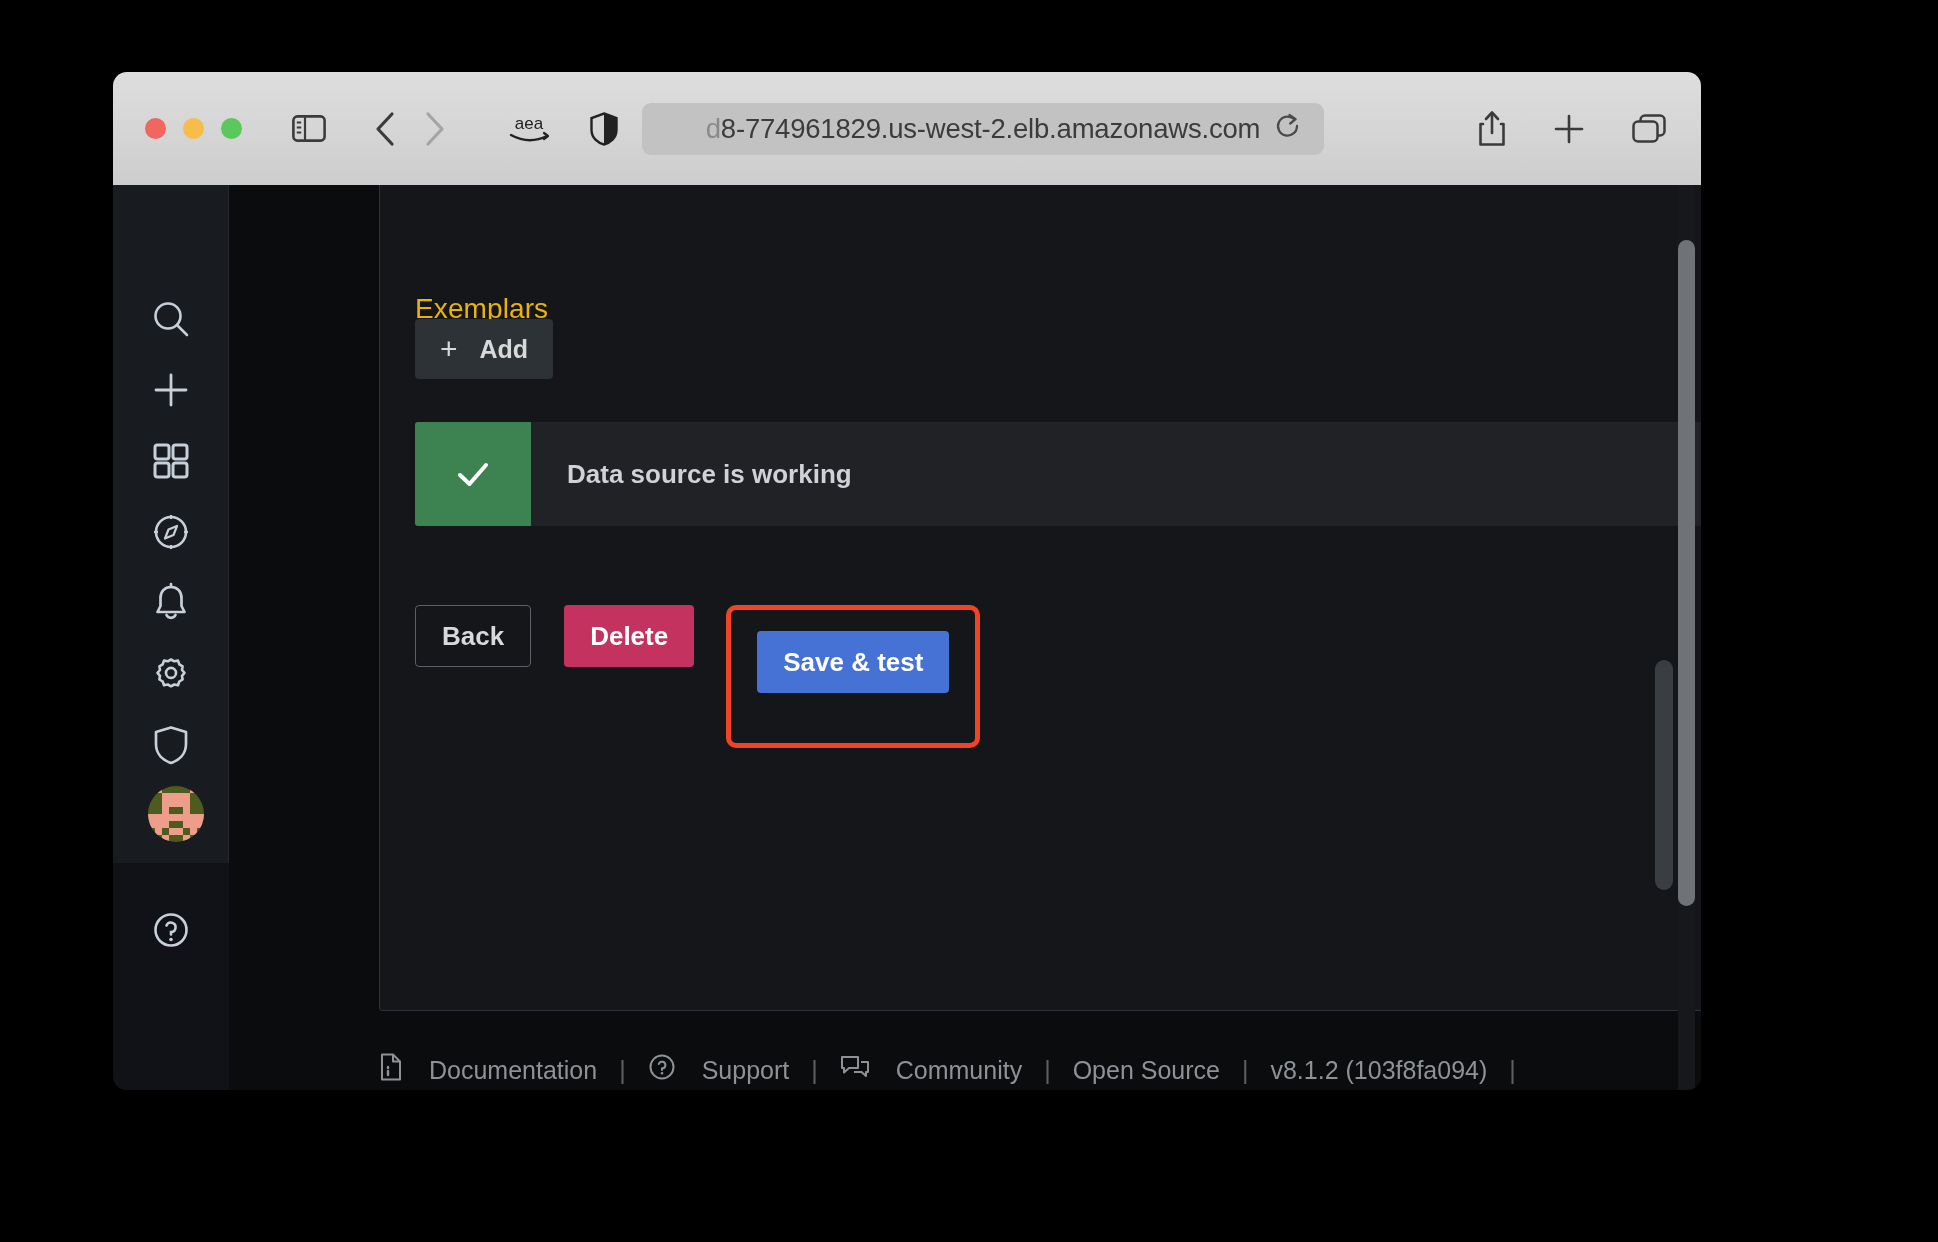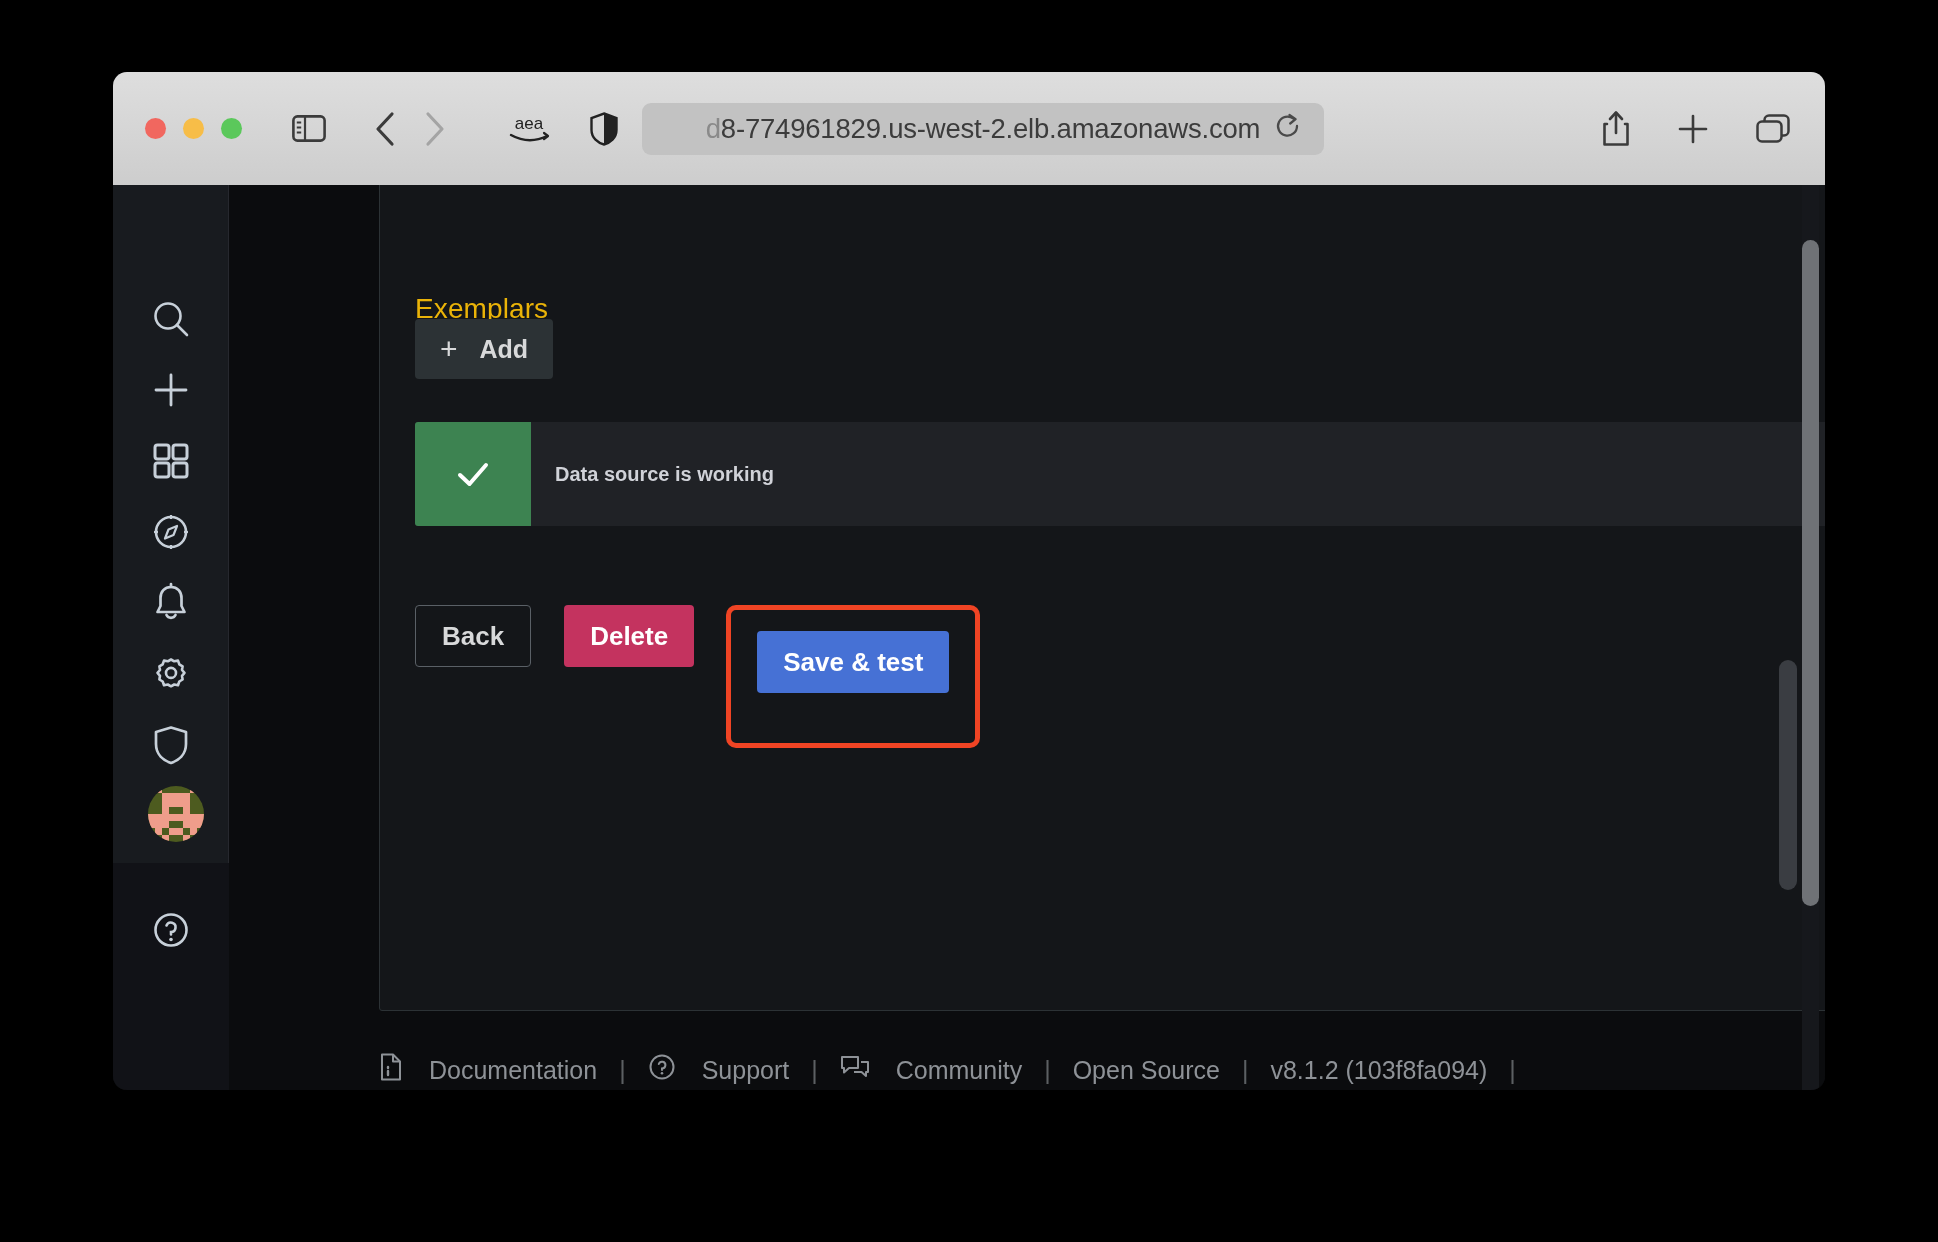--- a/index.html
+++ b/index.html
@@ -10,21 +10,21 @@
     height: 1242px;
     overflow: hidden;
     font-family: "Liberation Sans", sans-serif;
   }
 
   
   #browser-window {
     position: absolute;
     left: 113px;
     top: 72px;
-    width: 1712px;
+    width: 1588px;
     height: 1018px;
     border-radius: 14px;
     overflow: hidden;
     background: #0f1013;
     box-shadow: 0 10px 40px rgba(0,0,0,0.8);
   }
 
   
   #safari-toolbar {
     position: absolute;
@@ -220,22 +220,22 @@
     width: 116px;
     background: #3d8351;
     display: flex;
     align-items: center;
     justify-content: center;
     flex: none;
   }
   #alert-message {
     display: flex;
     align-items: center;
-    padding-left: 24px;
-    font-size: 20px;
+    padding-left: 36px;
+    font-size: 26px;
     font-weight: bold;
     color: #d0d2d8;
   }
 
   
   #action-buttons {
     position: absolute;
     left: 35px;
     top: 463px;
     display: flex;

